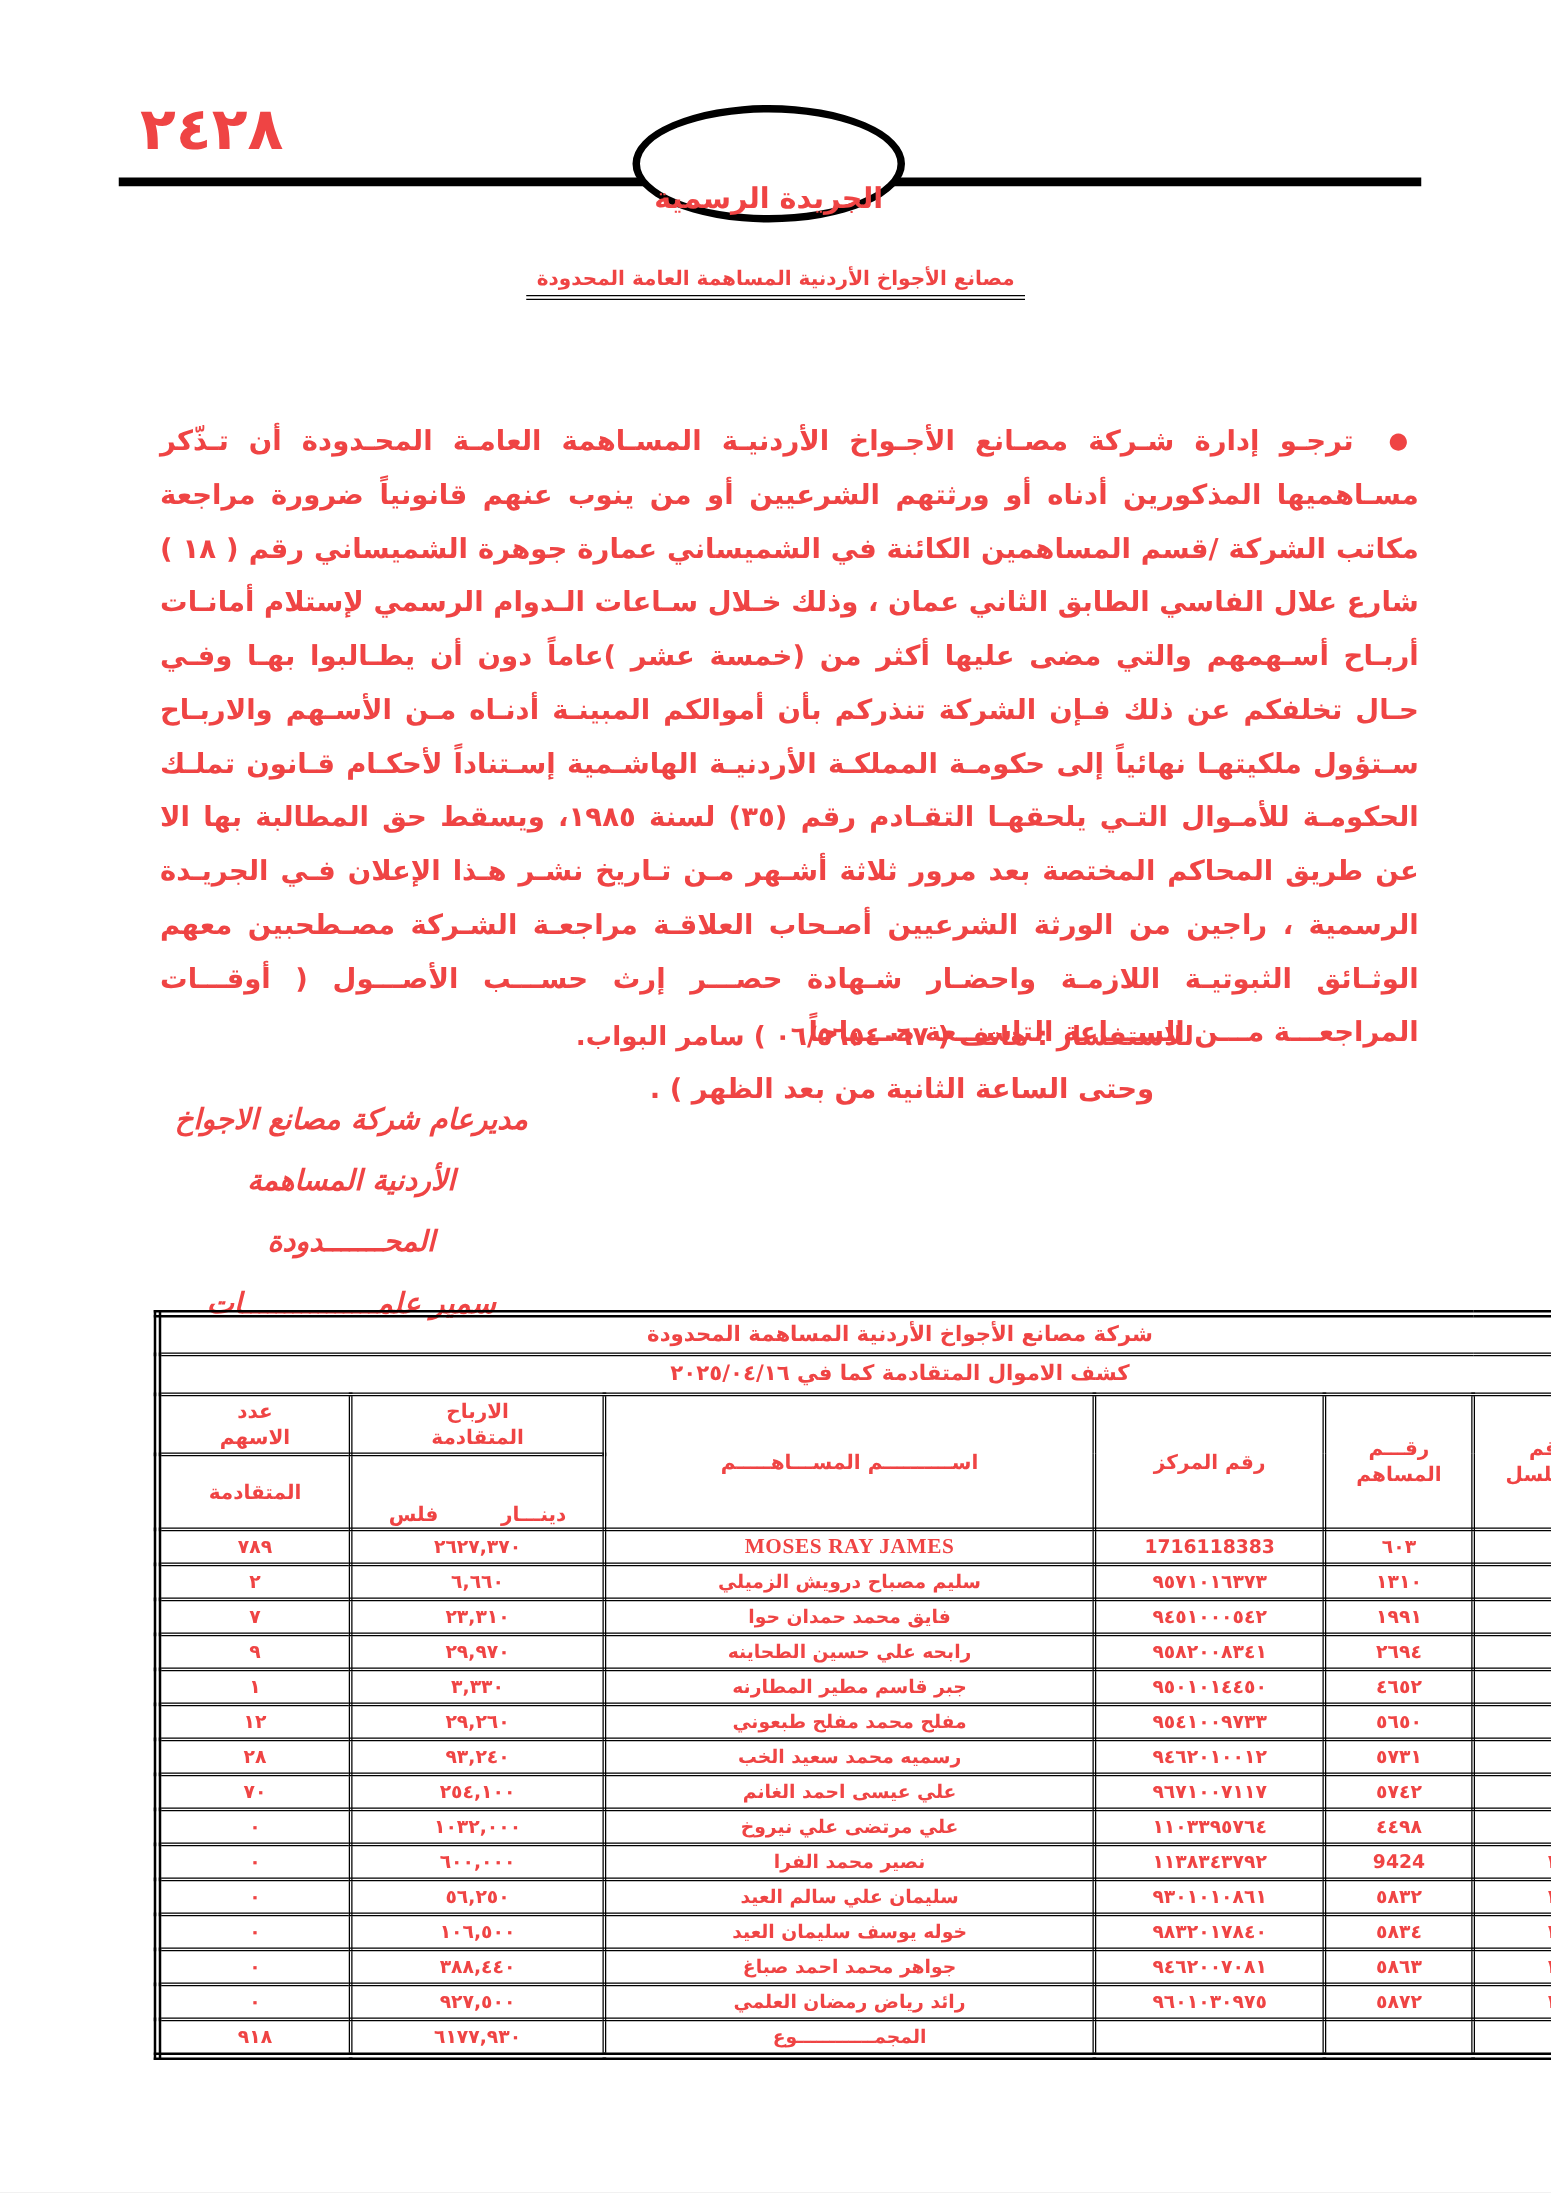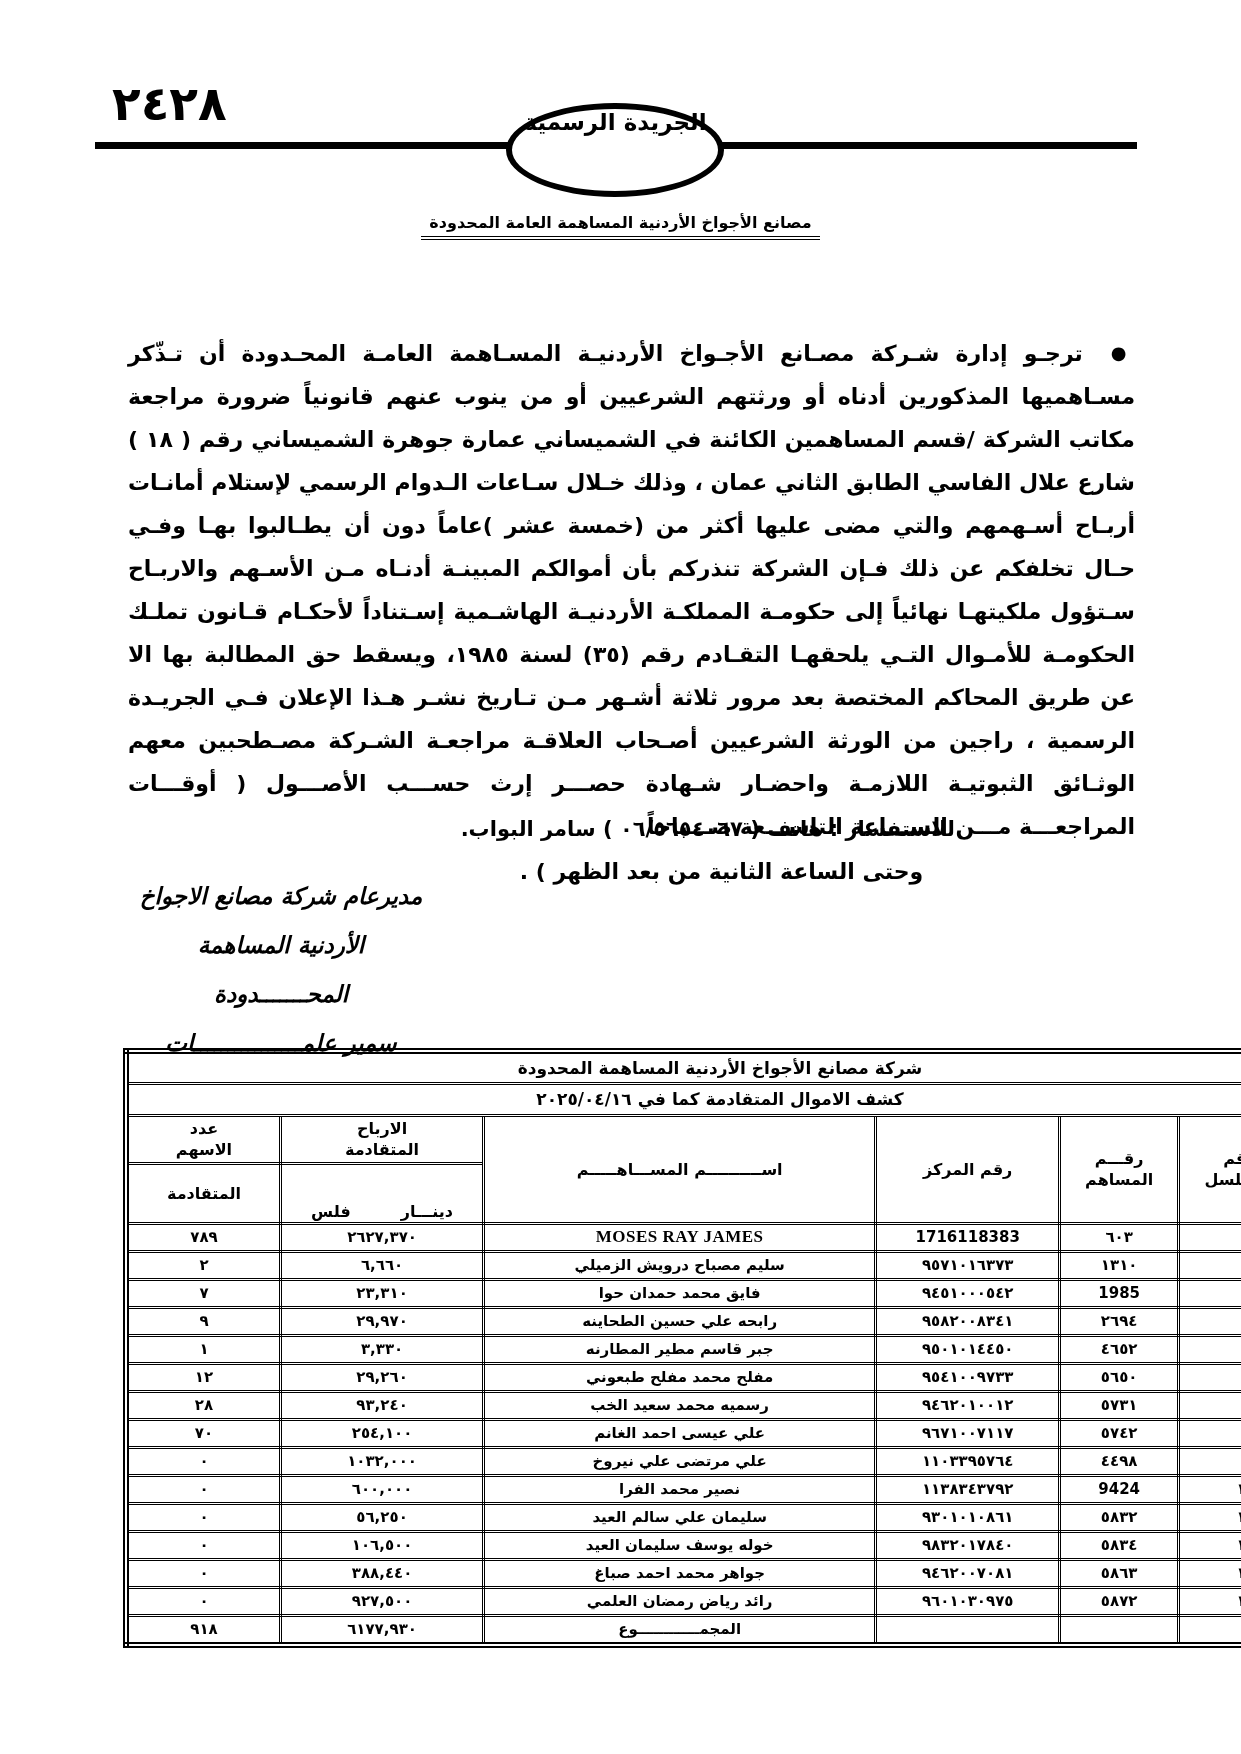--- a/index.html
+++ b/index.html
@@ -2,42 +2,42 @@
 <html dir="rtl" lang="ar"><head>
 <meta charset="utf-8">
 <style>
   * { box-sizing: border-box; margin: 0; padding: 0; }
   html, body { background: #e8e8e8; }
   .page {
     position: relative;
     width: 1241px; height: 1754px;
     margin: 0 auto;
     background: #ffffff;
-    color: #000000;
+    color: #ef4444;
     font-family: "DejaVu Sans", sans-serif;
     font-weight: bold;
     direction: rtl;
     overflow: hidden;
   }
 
   
   .page-number {
     position: absolute; top: 80px; left: 112px;
     font-size: 47px; letter-spacing: 2px; line-height: 1;
   }
   .head-rule {
     position: absolute; top: 142px; left: 95px;
     width: 1042px; height: 7px; background: #000; z-index: 1;
   }
   .gazette-seal {
-    position: absolute; top: 103px; left: 506px;
+    position: absolute; top: 84px; left: 506px;
     width: 218px; height: 94px;
     background: #fff; border: 6px solid #000; border-radius: 50%;
     z-index: 2;
-    display: flex; align-items: flex-start; justify-content: center;
+    display: flex; align-items: flex-end; justify-content: center;
     font-size: 23px;
   }
 
   
   .titles { position: absolute; top: 198px; left: 0; width: 100%; text-align: center; }
   .titles .t1 span, .titles .t2 span {
     display: inline-block;
     border-bottom: 4px double #000;
     padding: 0 8px 4px;
   }
@@ -195,21 +195,21 @@
           <tr>
             <td>٢</td>
             <td>١٣١٠</td>
             <td>٩٥٧١٠١٦٣٧٣</td>
             <td>سليم مصباح درويش الزميلي</td>
             <td>٦,٦٦٠</td>
             <td>٢</td>
           </tr>
           <tr>
             <td>٣</td>
-            <td>1985</td>
+            <td>١٩٩١</td>
             <td>٩٤٥١٠٠٠٥٤٢</td>
             <td>فايق محمد حمدان حوا</td>
             <td>٢٣,٣١٠</td>
             <td>٧</td>
           </tr>
           <tr>
             <td>٤</td>
             <td>٢٦٩٤</td>
             <td>٩٥٨٢٠٠٨٣٤١</td>
             <td>رابحه علي حسين الطحاينه</td>

